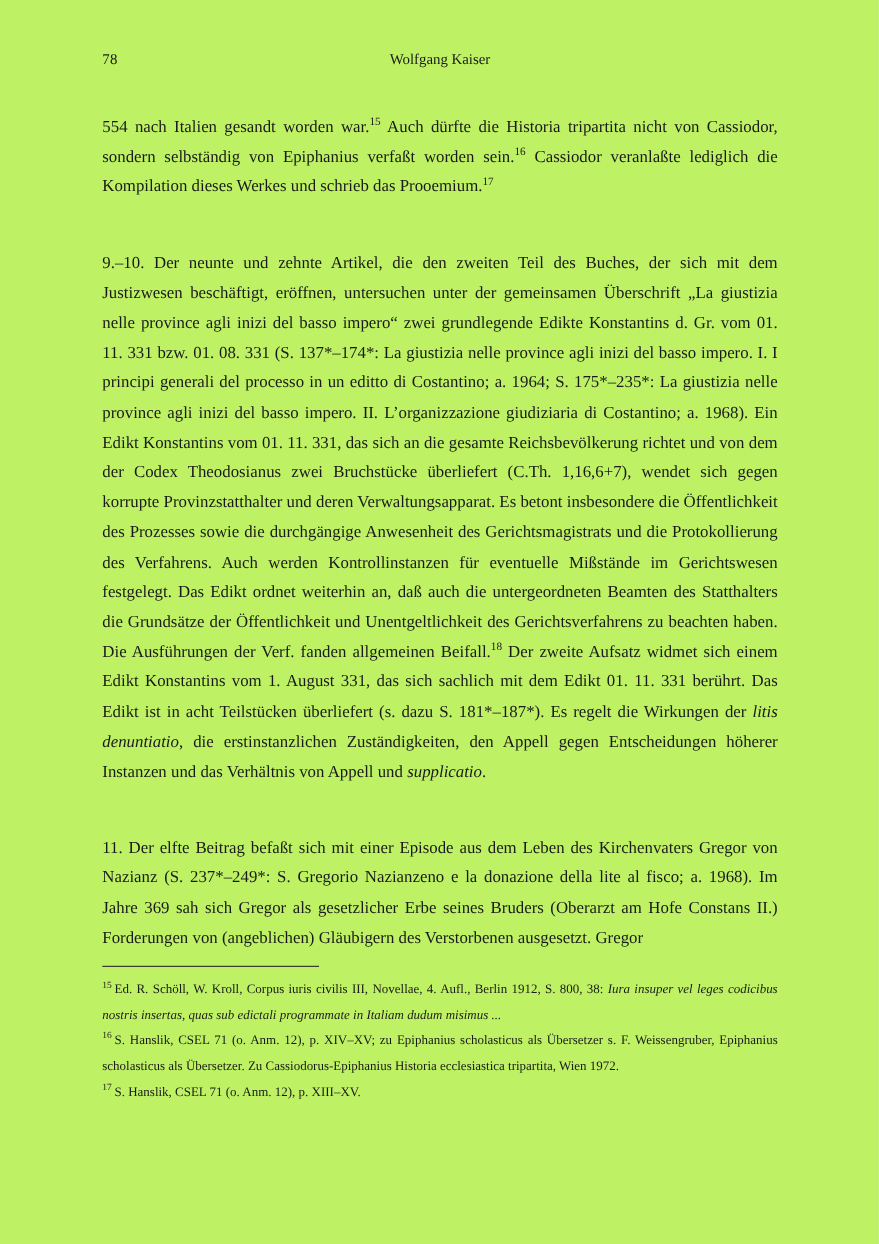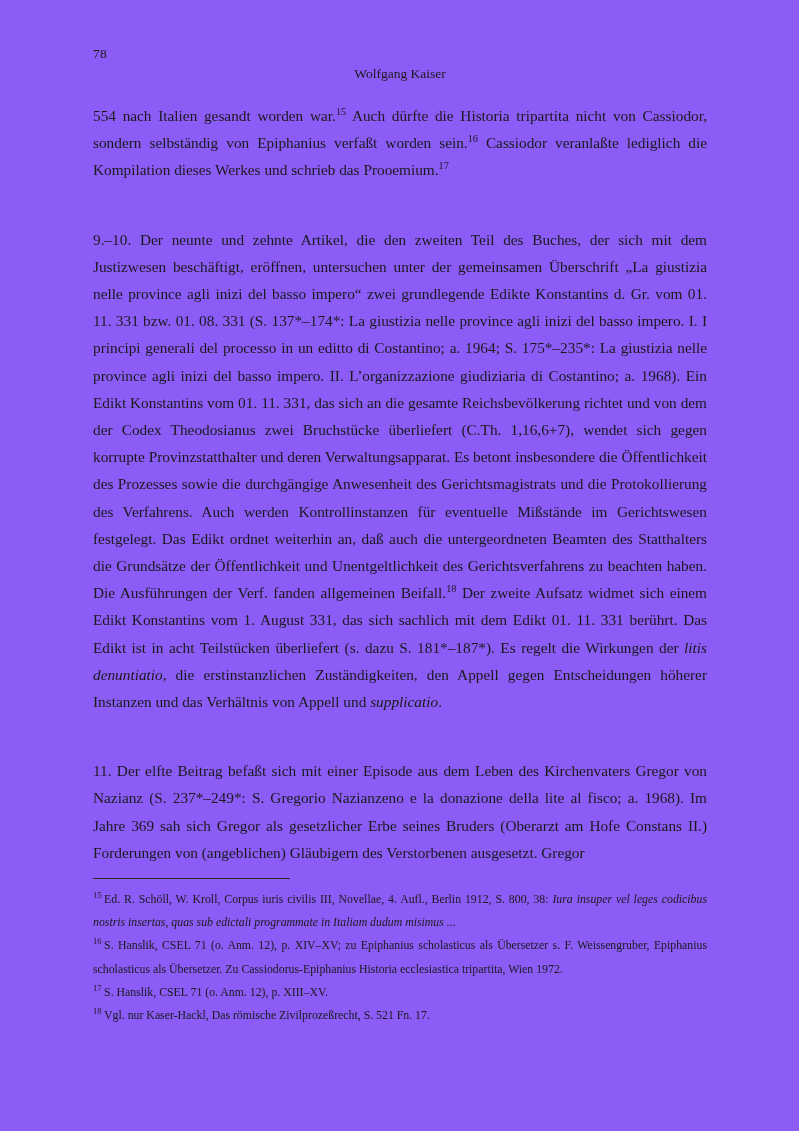--- a/index.html
+++ b/index.html
@@ -14,21 +14,21 @@
     color: #1a1a1a;
     position: relative;
     overflow: hidden;
   }
   .page {
     position: absolute;
     left: 0;
     top: 0;
     width: 799px;
     height: 1131px;
-    background: #8b5cf6;
+    background: #bef264;
   }
   .content-frame {
     position: absolute;
     left: 93px;
     top: 0;
     width: 614px;
   }
   
   .running-header {
     position: relative;
@@ -44,21 +44,20 @@
     letter-spacing: 0.2px;
   }
   .header-author {
     position: absolute;
     left: 0;
     right: 0;
     top: 0;
     text-align: center;
     font-size: 13.5px;
     line-height: 18px;
-    margin-top: 20px;
   }
   
   .body-area {
     margin-top: 27px;
     font-family: Liberation Serif, serif;
   }
   p.para {
     margin: 0;
     font-size: 15.3px;
     line-height: 27.2px;
@@ -147,19 +146,16 @@
     </p>
 
     <p class="footnote">
       <sup class="fn-num">16</sup><span>S. Hanslik, CSEL 71 (o. Anm. 12), p. XIV–XV; zu Epiphanius scholasticus als Übersetzer s. F. Weissengruber, Epiphanius scholasticus als Übersetzer. Zu Cassiodorus-Epiphanius Historia ecclesiastica tripartita, Wien 1972.</span>
     </p>
 
     <p class="footnote">
       <sup class="fn-num">17</sup><span>S. Hanslik, CSEL 71 (o. Anm. 12), p. XIII–XV.</span>
     </p>
 
-    <p class="footnote">
-      <sup class="fn-num">18</sup><span>Vgl. nur Kaser-Hackl, Das römische Zivilprozeßrecht, S. 521 Fn. 17.</span>
-    </p>
 
   </div>
 
 </div>
 
 </body></html>

